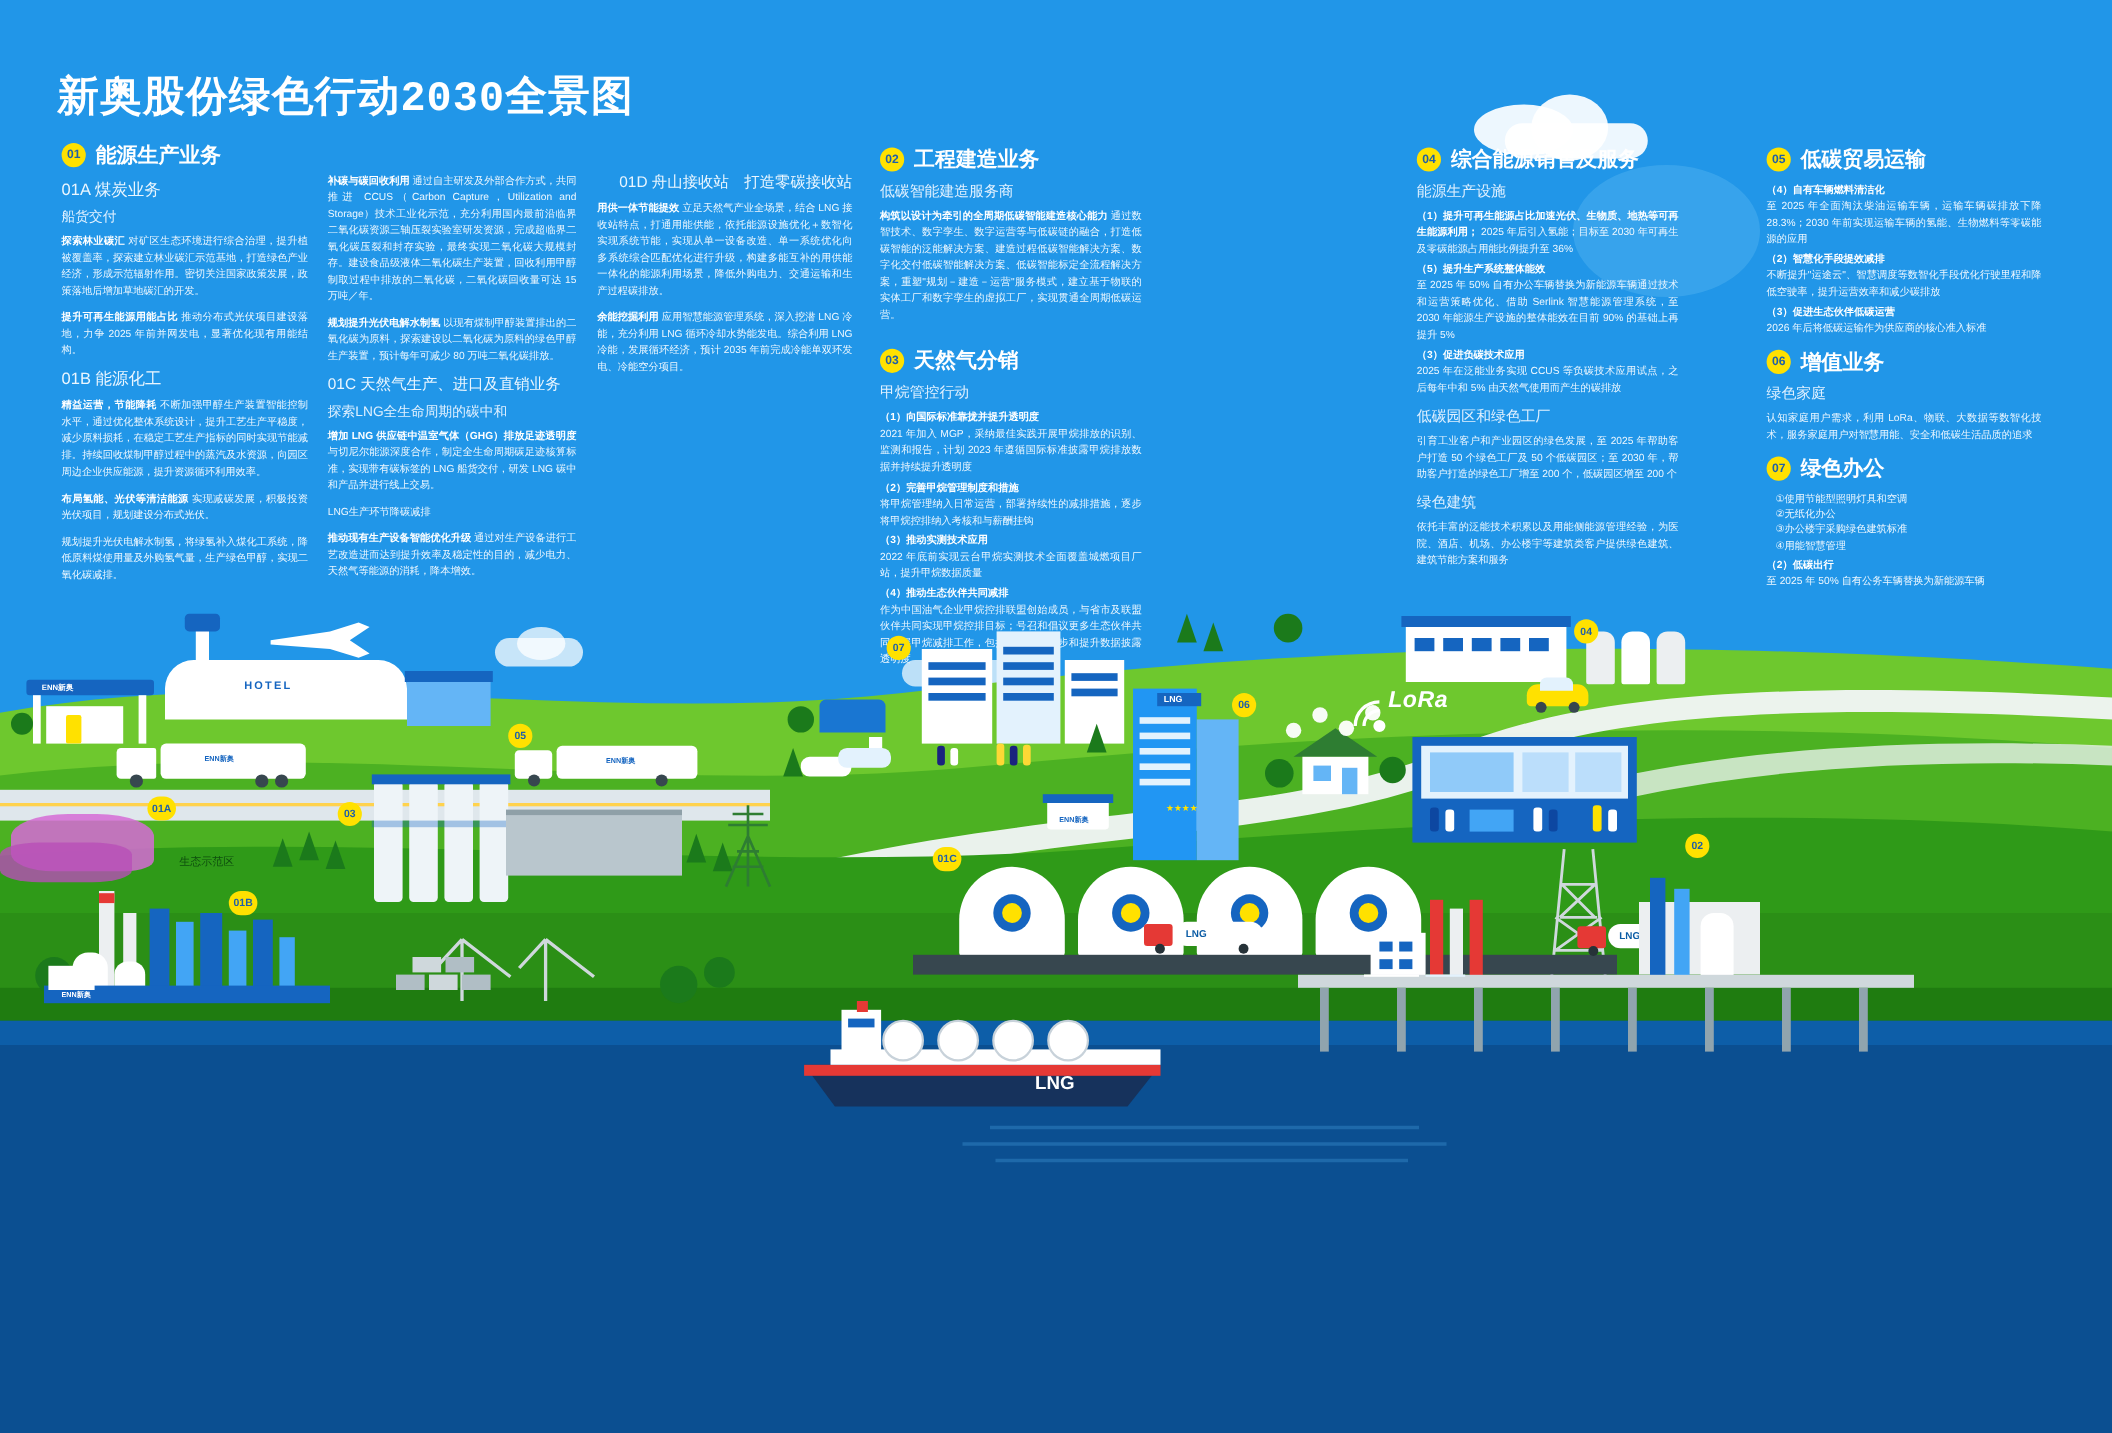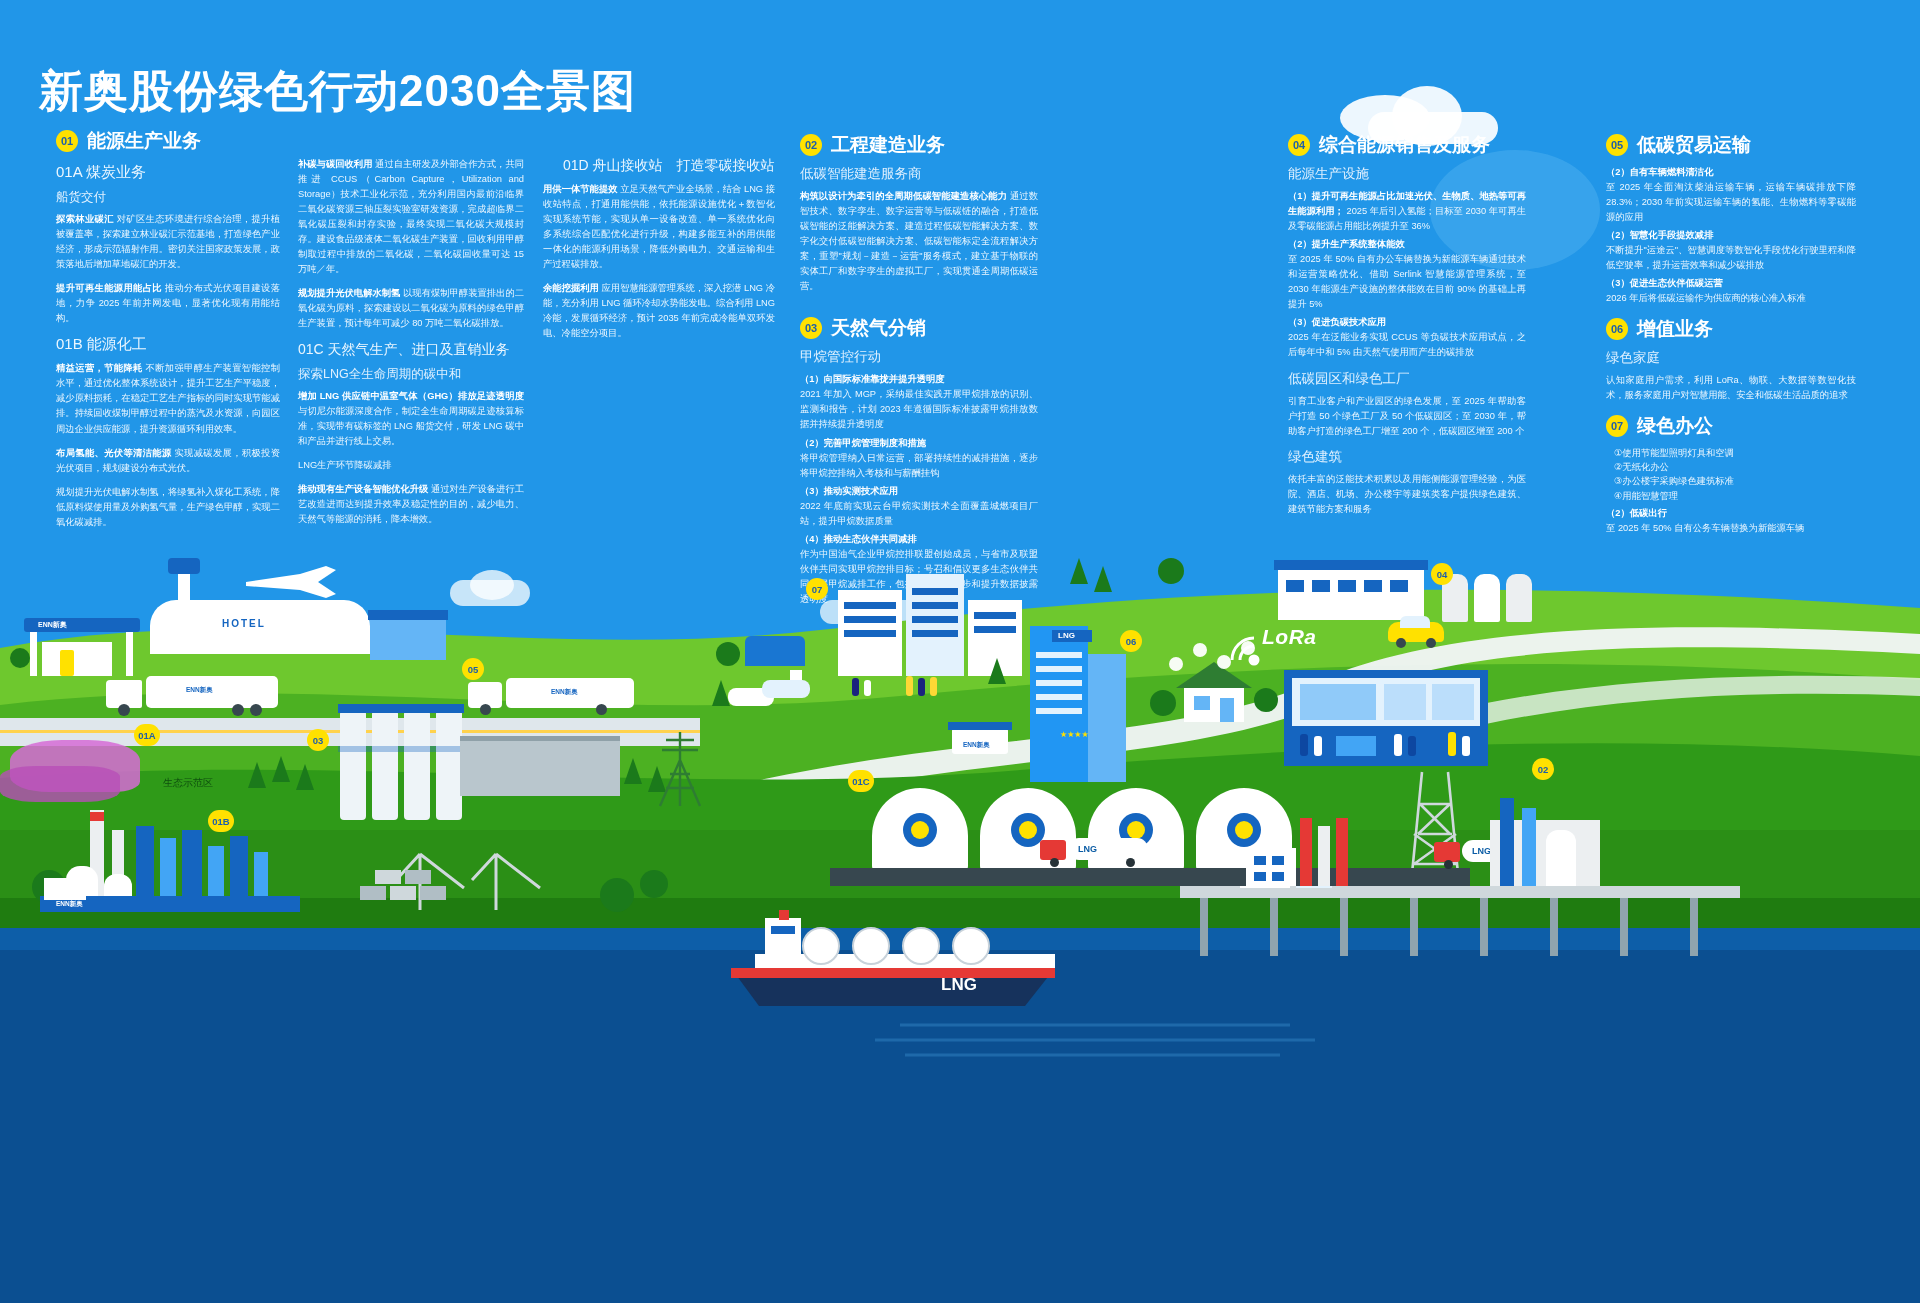--- a/index.html
+++ b/index.html
@@ -14,23 +14,23 @@
     background: #2196e8;
     overflow: hidden;
   }
 
   
   .cloud { position: absolute; background: #ffffff; border-radius: 50%; opacity: .92; }
   .cloud.soft { background: #4aaeee; opacity: .55; }
 
   
   #title {
-    position: absolute; left: 39px; top: 62px;
-    font-size: 44px; font-weight: bold; color: #ffffff;
-    letter-spacing: 1px; white-space: nowrap;
+    position: absolute; left: 52px; top: 62px;
+    font-size: 38px; font-weight: bold; color: #ffffff;
+    letter-spacing: 1px; white-space: nowrap; font-family: Liberation Mono, monospace;
   }
 
   
   .col { position: absolute; color: #ffffff; }
   .sec-head { display: flex; align-items: center; gap: 9px; margin-bottom: 7px; }
   .badge {
     width: 22px; height: 22px; border-radius: 50%;
     background: #ffe100; color: #1f5fa8;
     font-size: 11px; font-weight: bold;
     display: flex; align-items: center; justify-content: center;
@@ -193,21 +193,21 @@
     <div class="sec-head">
       <div class="badge">04</div>
       <div class="sec-title">综合能源销售及服务</div>
     </div>
     <div class="sub-head2" style="font-size:13.5px;">能源生产设施</div>
     <div class="para" style="margin-bottom:3px;">
       <b class="num">（1）提升可再生能源占比加速光伏、生物质、地热等可再生能源利用；</b>
       <span>2025 年后引入氢能；目标至 2030 年可再生及零碳能源占用能比例提升至 36%</span>
     </div>
     <div class="para" style="margin-bottom:3px;">
-      <b class="num">（2）提升生产系统整体能效</b><br>
+      <b class="num">（5）提升生产系统整体能效</b><br>
       <span>至 2025 年 50% 自有办公车辆替换为新能源车辆通过技术和运营策略优化、借助 Serlink 智慧能源管理系统，至 2030 年能源生产设施的整体能效在目前 90% 的基础上再提升 5%</span>
     </div>
     <div class="para">
       <b class="num">（3）促进负碳技术应用</b><br>
       <span>2025 年在泛能业务实现 CCUS 等负碳技术应用试点，之后每年中和 5% 由天然气使用而产生的碳排放</span>
     </div>
     <div class="sub-head2" style="font-size:13.5px;">低碳园区和绿色工厂</div>
     <div class="para">
       <span>引育工业客户和产业园区的绿色发展，至 2025 年帮助客户打造 50 个绿色工厂及 50 个低碳园区；至 2030 年，帮助客户打造的绿色工厂增至 200 个，低碳园区增至 200 个</span>
     </div>
@@ -216,21 +216,21 @@
       <span>依托丰富的泛能技术积累以及用能侧能源管理经验，为医院、酒店、机场、办公楼宇等建筑类客户提供绿色建筑、建筑节能方案和服务</span>
     </div>
   </div>
 
   <div class="col" style="left:1606px;top:132px;width:250px;">
     <div class="sec-head">
       <div class="badge">05</div>
       <div class="sec-title">低碳贸易运输</div>
     </div>
     <div class="para" style="margin-bottom:3px;">
-      <b class="num">（2）自有车辆燃料清洁化</b><br>
+      <b class="num">（4）自有车辆燃料清洁化</b><br>
       <span>至 2025 年全面淘汰柴油运输车辆，运输车辆碳排放下降 28.3%；2030 年前实现运输车辆的氢能、生物燃料等零碳能源的应用</span>
     </div>
     <div class="para" style="margin-bottom:3px;">
       <b class="num">（2）智慧化手段提效减排</b><br>
       <span>不断提升"运途云"、智慧调度等数智化手段优化行驶里程和降低空驶率，提升运营效率和减少碳排放</span>
     </div>
     <div class="para">
       <b class="num">（3）促进生态伙伴低碳运营</b><br>
       <span>2026 年后将低碳运输作为供应商的核心准入标准</span>
     </div>

